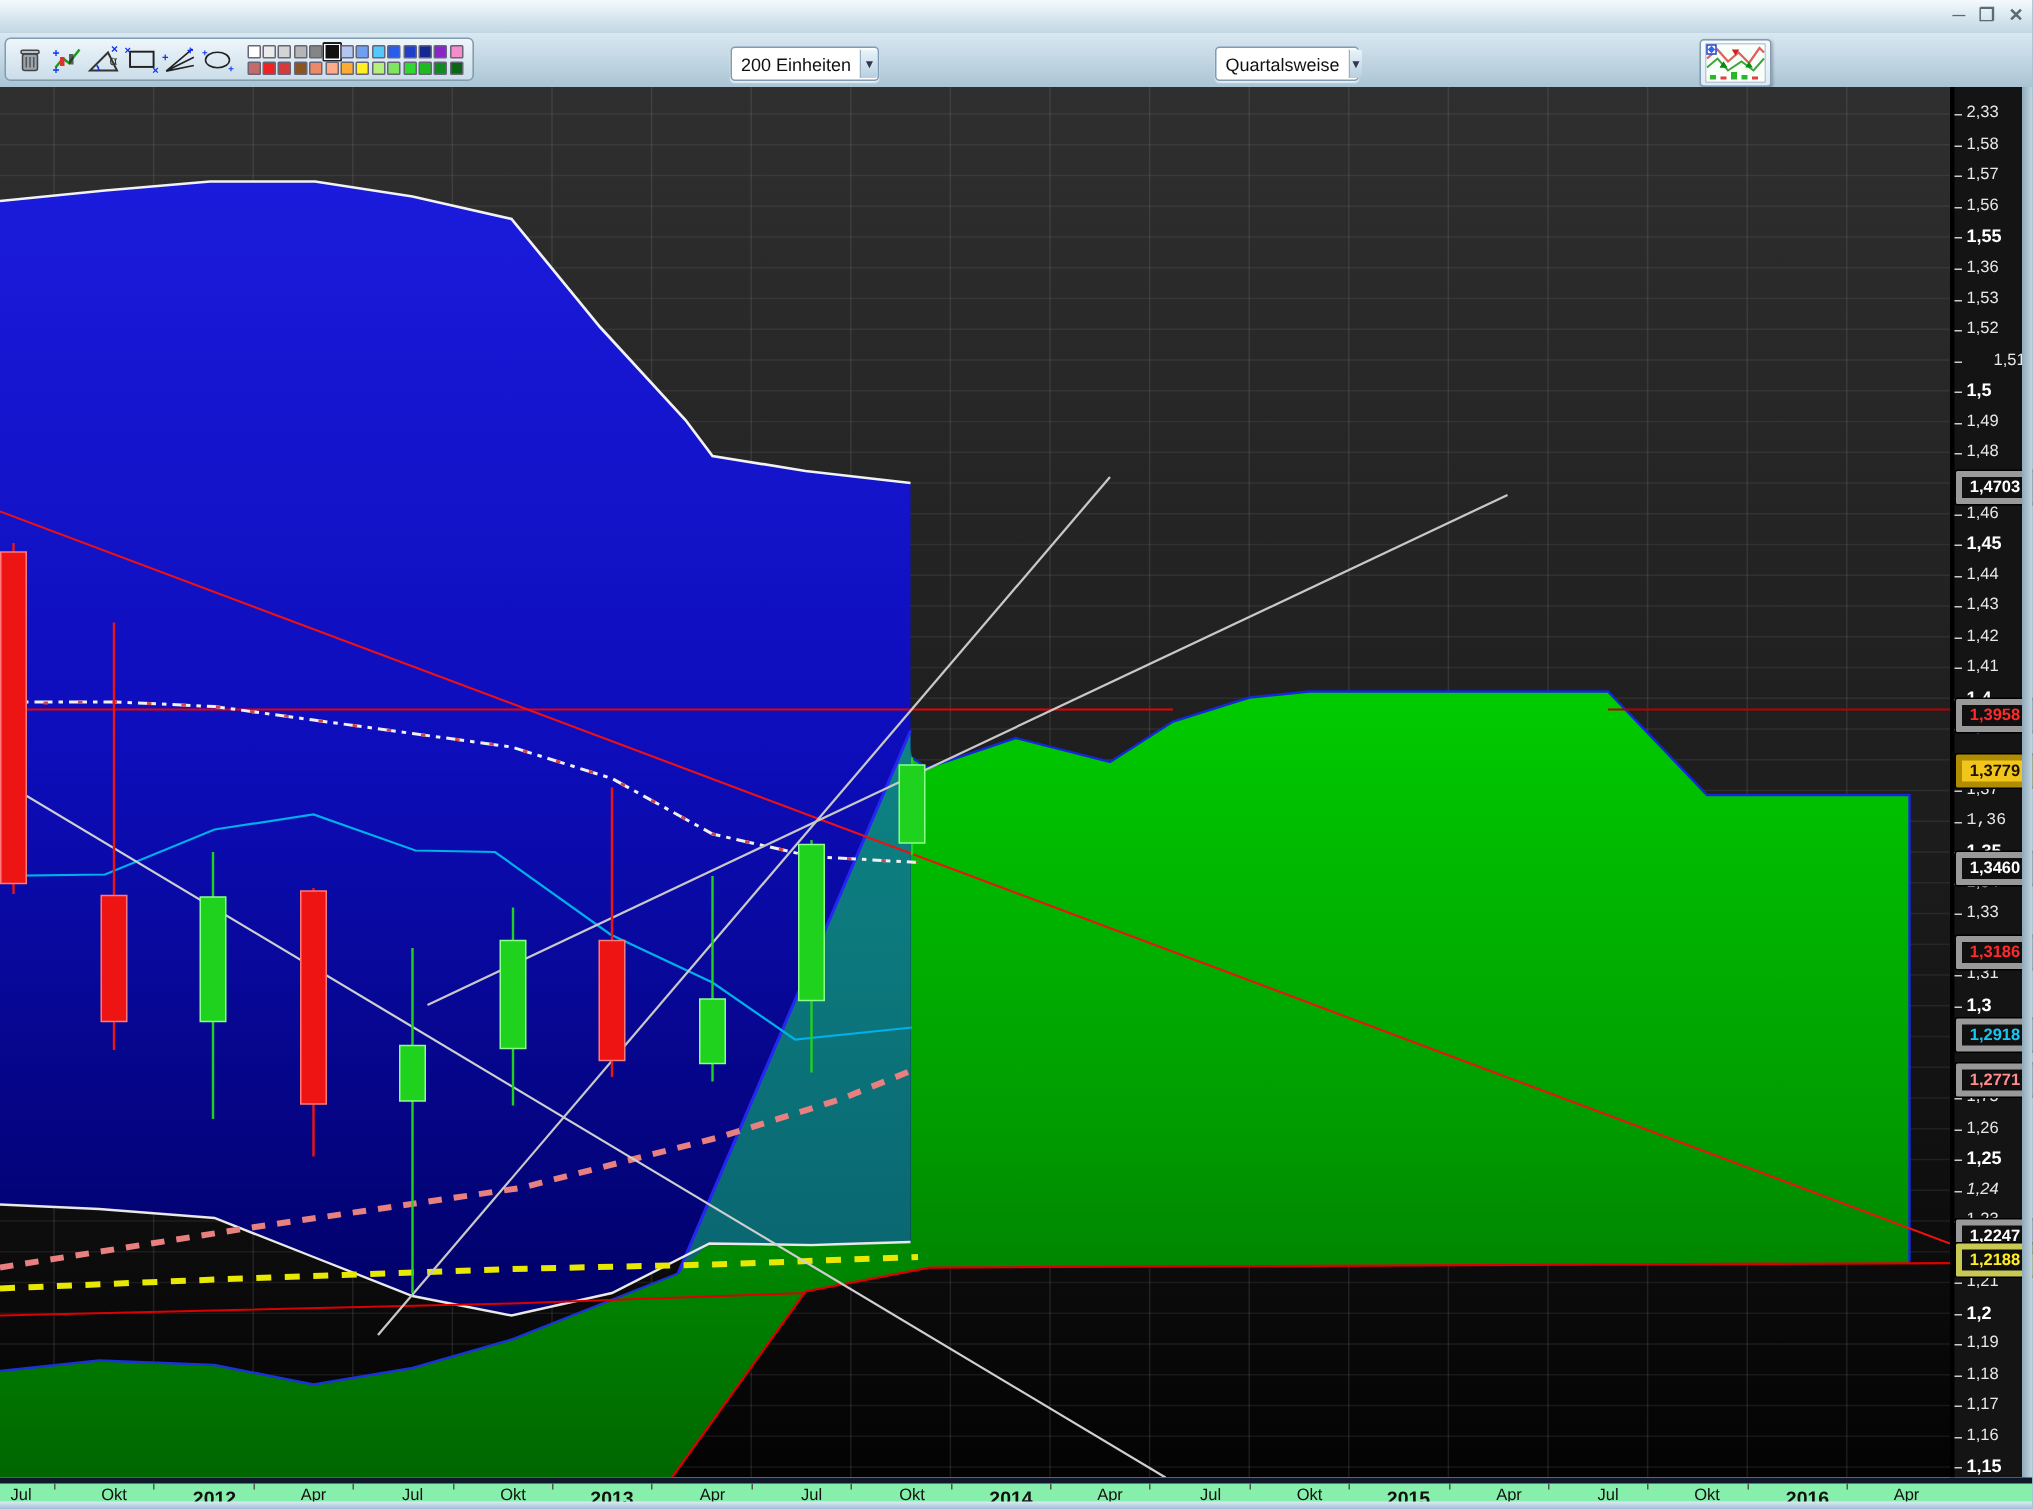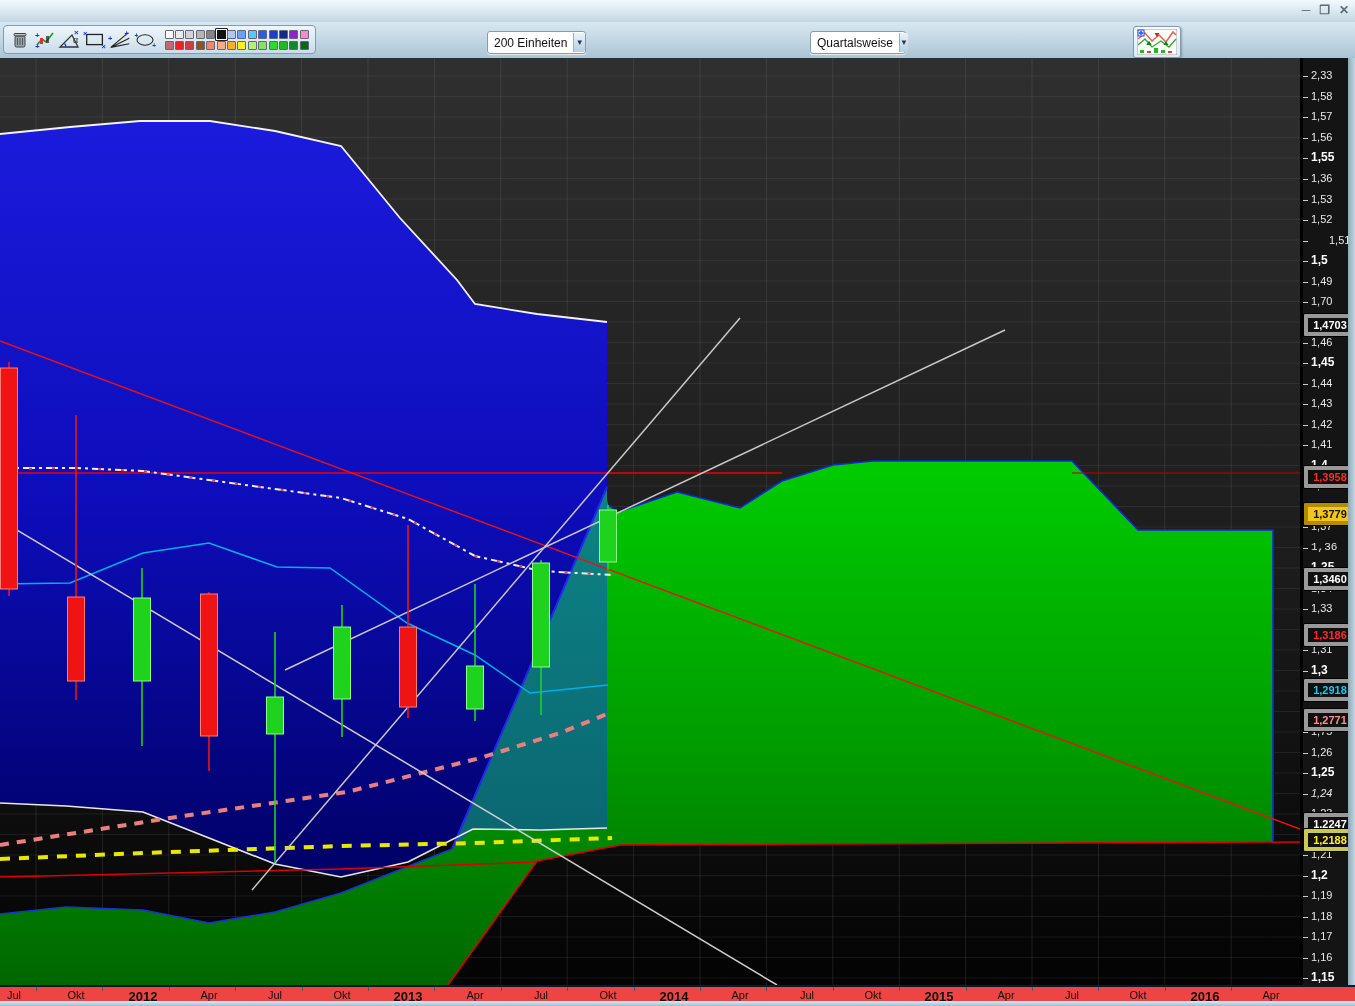--- a/index.html
+++ b/index.html
@@ -30,21 +30,21 @@
 
   
   .plot{position:absolute;left:0;top:58px;}
   .yaxis{position:absolute;left:1300px;top:58px;width:48px;height:927px;background:#141414;border-left:3px solid #000;}
   .ylab{position:absolute;left:8px;width:40px;font-size:11px;color:#e8e8e8;line-height:13px;}
   .ylab.b{font-weight:bold;font-size:12px;color:#fff;}
   .ytick{position:absolute;left:0;width:5px;height:1px;background:#cccccc;}
   .plabel{position:absolute;left:1px;width:44px;height:14px;font-size:11px;font-weight:bold;text-align:center;line-height:14px;
     border:4px solid #e5e5e5;border-radius:1px;box-shadow:0 0 0 1px #000;}
   .win-right{position:absolute;left:1348px;top:58px;width:7px;height:927px;background:linear-gradient(90deg,#8fa9b9,#c3d7e3);}
-  .xaxis{position:absolute;left:0;top:985px;width:1355px;height:16px;background:#ef4444;border-top:2px solid #0f172a;}
+  .xaxis{position:absolute;left:0;top:985px;width:1355px;height:16px;background:#86efac;border-top:4px solid #0f172a;}
   .xlab{position:absolute;top:2px;transform:translateX(-50%);font-size:11px;color:#111;white-space:nowrap;}
   .xlab.b{font-weight:bold;font-size:13px;}
   .xtick{position:absolute;top:0;width:1px;height:4px;background:#555;}
   .win-bottom{position:absolute;left:0;top:1001px;width:1355px;height:5px;background:linear-gradient(#dcebf3,#9dc0d6);}
 </style>
 </head>
 <body>
 <div id="app">
 
 <div class="titlebar">
@@ -318,21 +318,21 @@
       <div class="ylab" style="top: 135px;">1,53</div>
       <div class="ytick" style="top: 162px;"></div>
       <div class="ylab" style="top: 155px;">1,52</div>
       <div class="ytick" style="top: 183px;"></div>
       <div class="ylab" style="top: 176px; margin-left: 18px;">1,51</div>
       <div class="ytick" style="top: 203px;"></div>
       <div class="ylab b" style="top: 196px;">1,5</div>
       <div class="ytick" style="top: 224px;"></div>
       <div class="ylab" style="top: 217px;">1,49</div>
       <div class="ytick" style="top: 244px;"></div>
-      <div class="ylab" style="top: 237px;">1,70</div>
+      <div class="ylab" style="top: 237px;">1,48</div>
       <div class="ytick" style="top: 285px;"></div>
       <div class="ylab" style="top: 278px;">1,46</div>
       <div class="ytick" style="top: 305px;"></div>
       <div class="ylab b" style="top: 298px;">1,45</div>
       <div class="ytick" style="top: 326px;"></div>
       <div class="ylab" style="top: 319px;">1,44</div>
       <div class="ytick" style="top: 346px;"></div>
       <div class="ylab" style="top: 339px;">1,43</div>
       <div class="ytick" style="top: 367px;"></div>
       <div class="ylab" style="top: 360px;">1,42</div>

